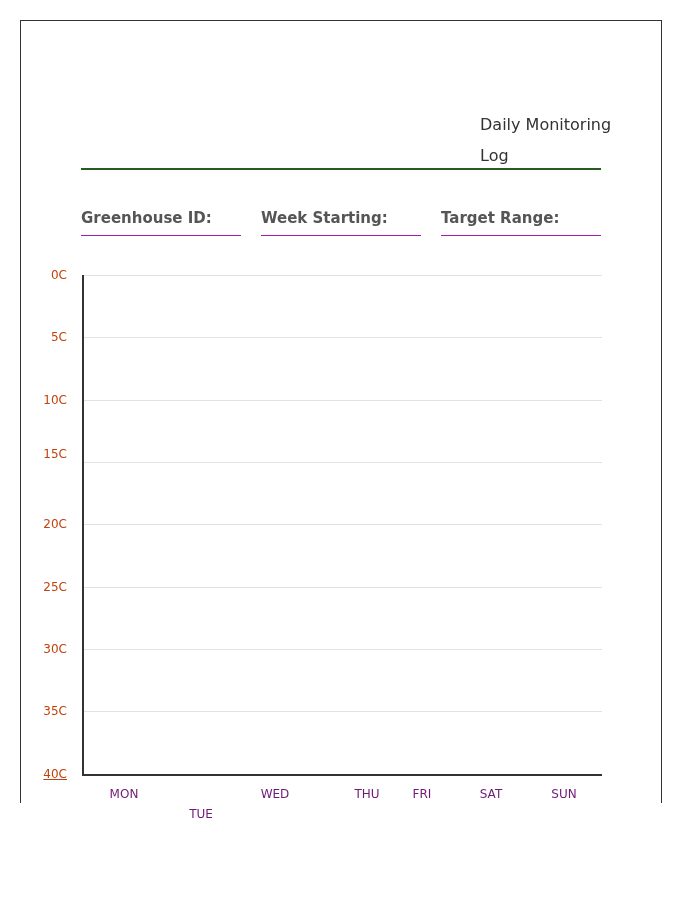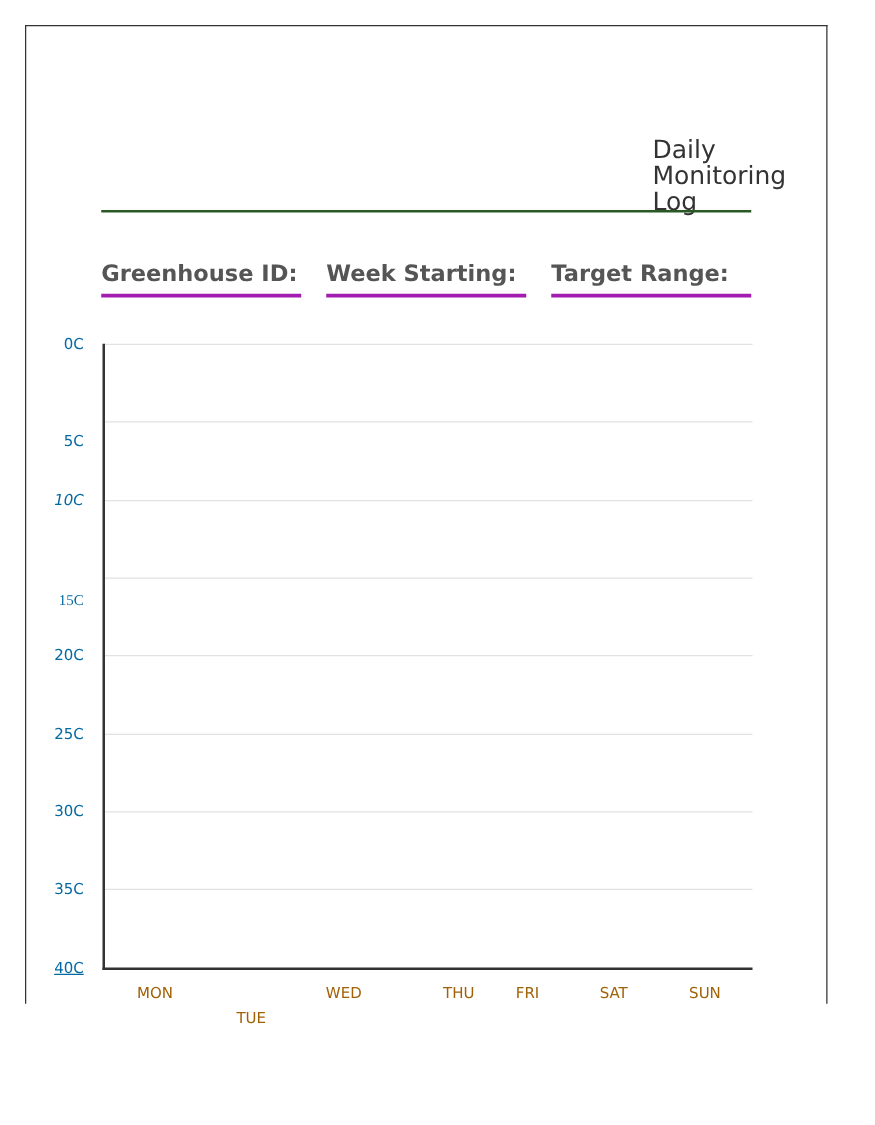--- a/index.html
+++ b/index.html
@@ -4,28 +4,28 @@
 <style>
   html, body { margin: 0; padding: 0; background: #ffffff; }
   body { width: 700px; height: 900px; position: relative; overflow: hidden;
          font-family: "DejaVu Sans", sans-serif; }
   .page { position: absolute; left: 20px; top: 20px; width: 640px; height: 782px;
           border: 1px solid #333; border-bottom: none; background: #fff; }
   .title { position: absolute; left: 60px; top: 62px; width: 390px;
            color: #2a5a23; font-weight: bold; font-size: 22px; line-height: 38px;
            letter-spacing: 1px; }
   .subtitle { position: absolute; left: 459px; top: 88px; width: 140px;
-              color: #333; font-size: 20px; line-height: 21px; margin-left: 42px; }
+              color: #333; font-size: 16px; line-height: 31px; }
   .rule { position: absolute; left: 60px; top: 147px; width: 520px; height: 2px; background: #2a5a23; }
   .field { position: absolute; top: 188px; width: 160px; height: 26px;
-           border-bottom: 3px solid #a21caf; color: #555; font-weight: bold; font-size: 18px; }
+           border-bottom: 1px solid #a21caf; color: #555; font-weight: bold; font-size: 15px; }
   .chart { position: absolute; left: 0; top: 0; }
-  .ylab { position: absolute; left: 0; width: 46px; font-size: 12px; color: #0369a1; text-align: right; }
+  .ylab { position: absolute; left: 0; width: 46px; font-size: 12px; color: #c2410c; text-align: right; }
   .grid { position: absolute; left: 62px; width: 519px; height: 1px; background: #e2e2e2; }
-  .xlab { position: absolute; top: 766px; font-size: 12px; color: #a16207; text-align: center; width: 60px; }
+  .xlab { position: absolute; top: 766px; font-size: 12px; color: #701a75; text-align: center; width: 60px; }
   .yaxis { position: absolute; left: 61px; top: 254px; width: 2px; height: 501px; background: #333; }
   .xaxis { position: absolute; left: 61px; top: 753px; width: 520px; height: 2px; background: #333; }
 </style>
 </head>
 <body>
 
 <div class="page">
   <div class="subtitle">Daily Monitoring Log</div>
   <div class="rule"></div>
 
@@ -34,23 +34,23 @@
   </div>
   <div class="field" style="left:420px;">
     <span>Target Range:</span>
   </div>
   <div class="field" style="left:240px;">
     <span>Week Starting:</span>
   </div>
 
   <div class="chart">
     <div class="ylab" style="top:247px;">0C</div>
-    <div class="ylab" style="top:309px;margin-top:16px;">5C</div>
-    <div class="ylab" style="top:372px;font-style:italic;">10C</div>
-    <div class="ylab" style="top:452px;font-family:Liberation Serif, serif;">15C</div>
+    <div class="ylab" style="top:309px;">5C</div>
+    <div class="ylab" style="top:372px;">10C</div>
+    <div class="ylab" style="top:426px;">15C</div>
     <div class="ylab" style="top:496px;">20C</div>
     <div class="ylab" style="top:559px;">25C</div>
     <div class="ylab" style="top:621px;">30C</div>
     <div class="ylab" style="top:683px;">35C</div>
     <div class="ylab" style="top:746px;text-decoration:underline;">40C</div>
 
     <div class="grid" style="top:254px;"></div>
     <div class="grid" style="top:316px;"></div>
     <div class="grid" style="top:379px;"></div>
     <div class="grid" style="top:441px;"></div>

